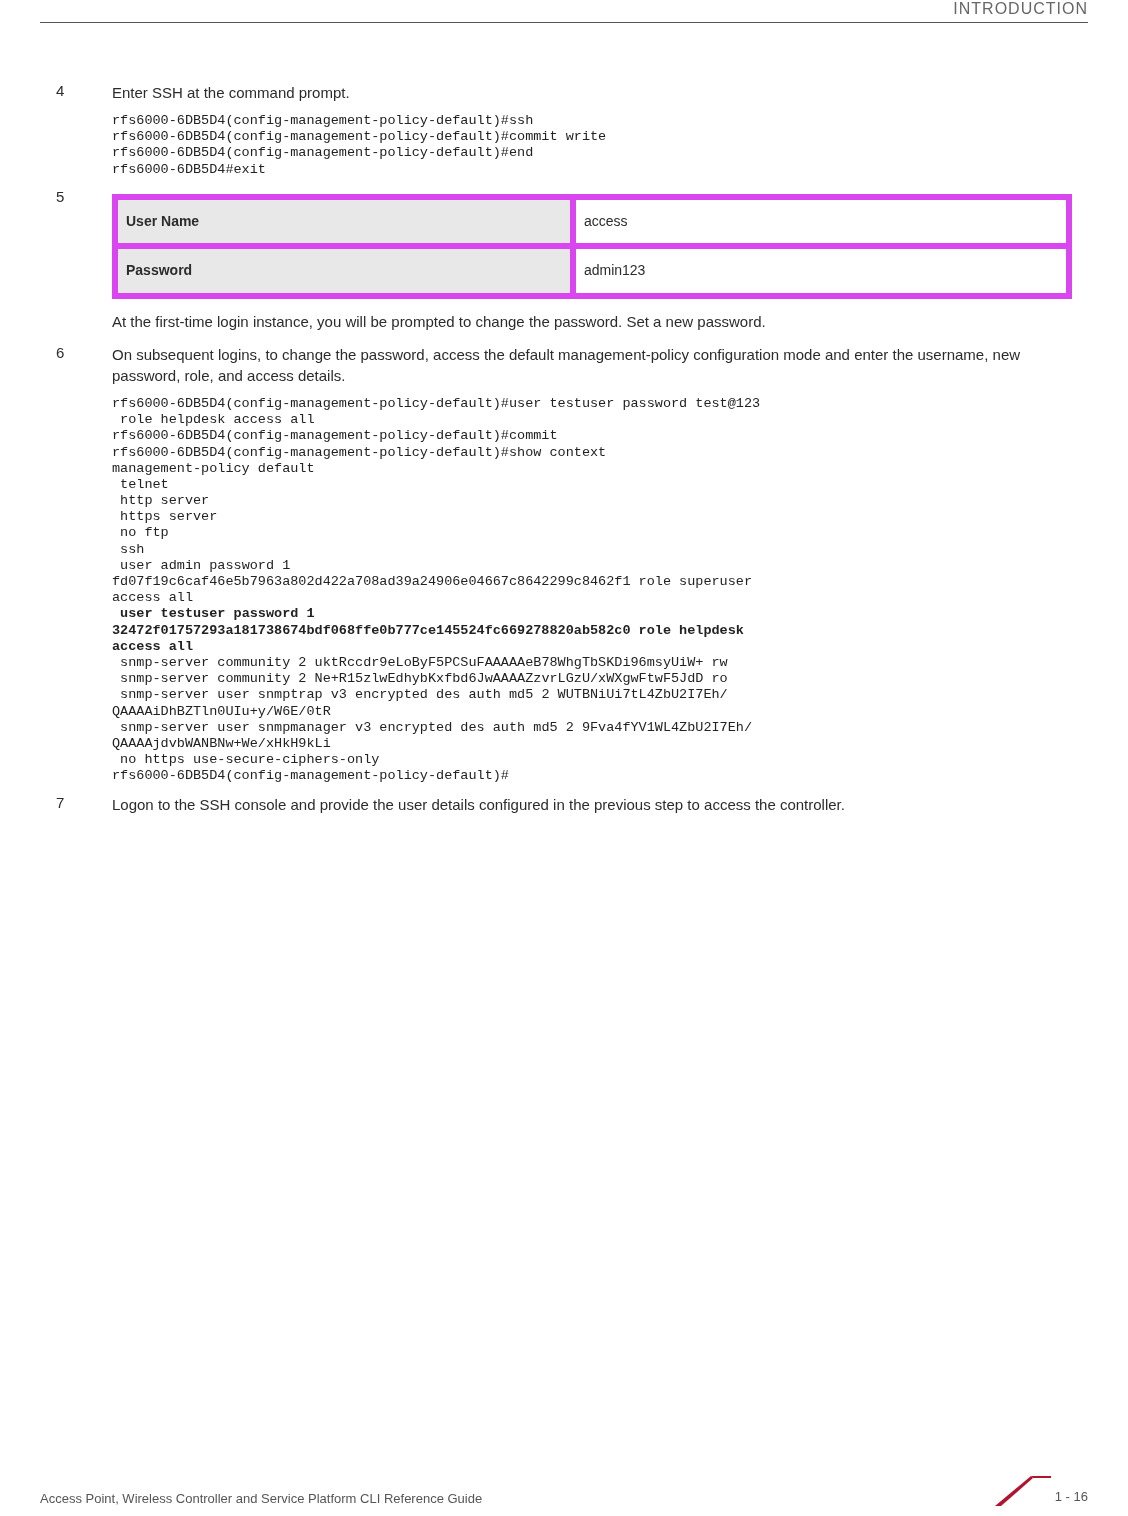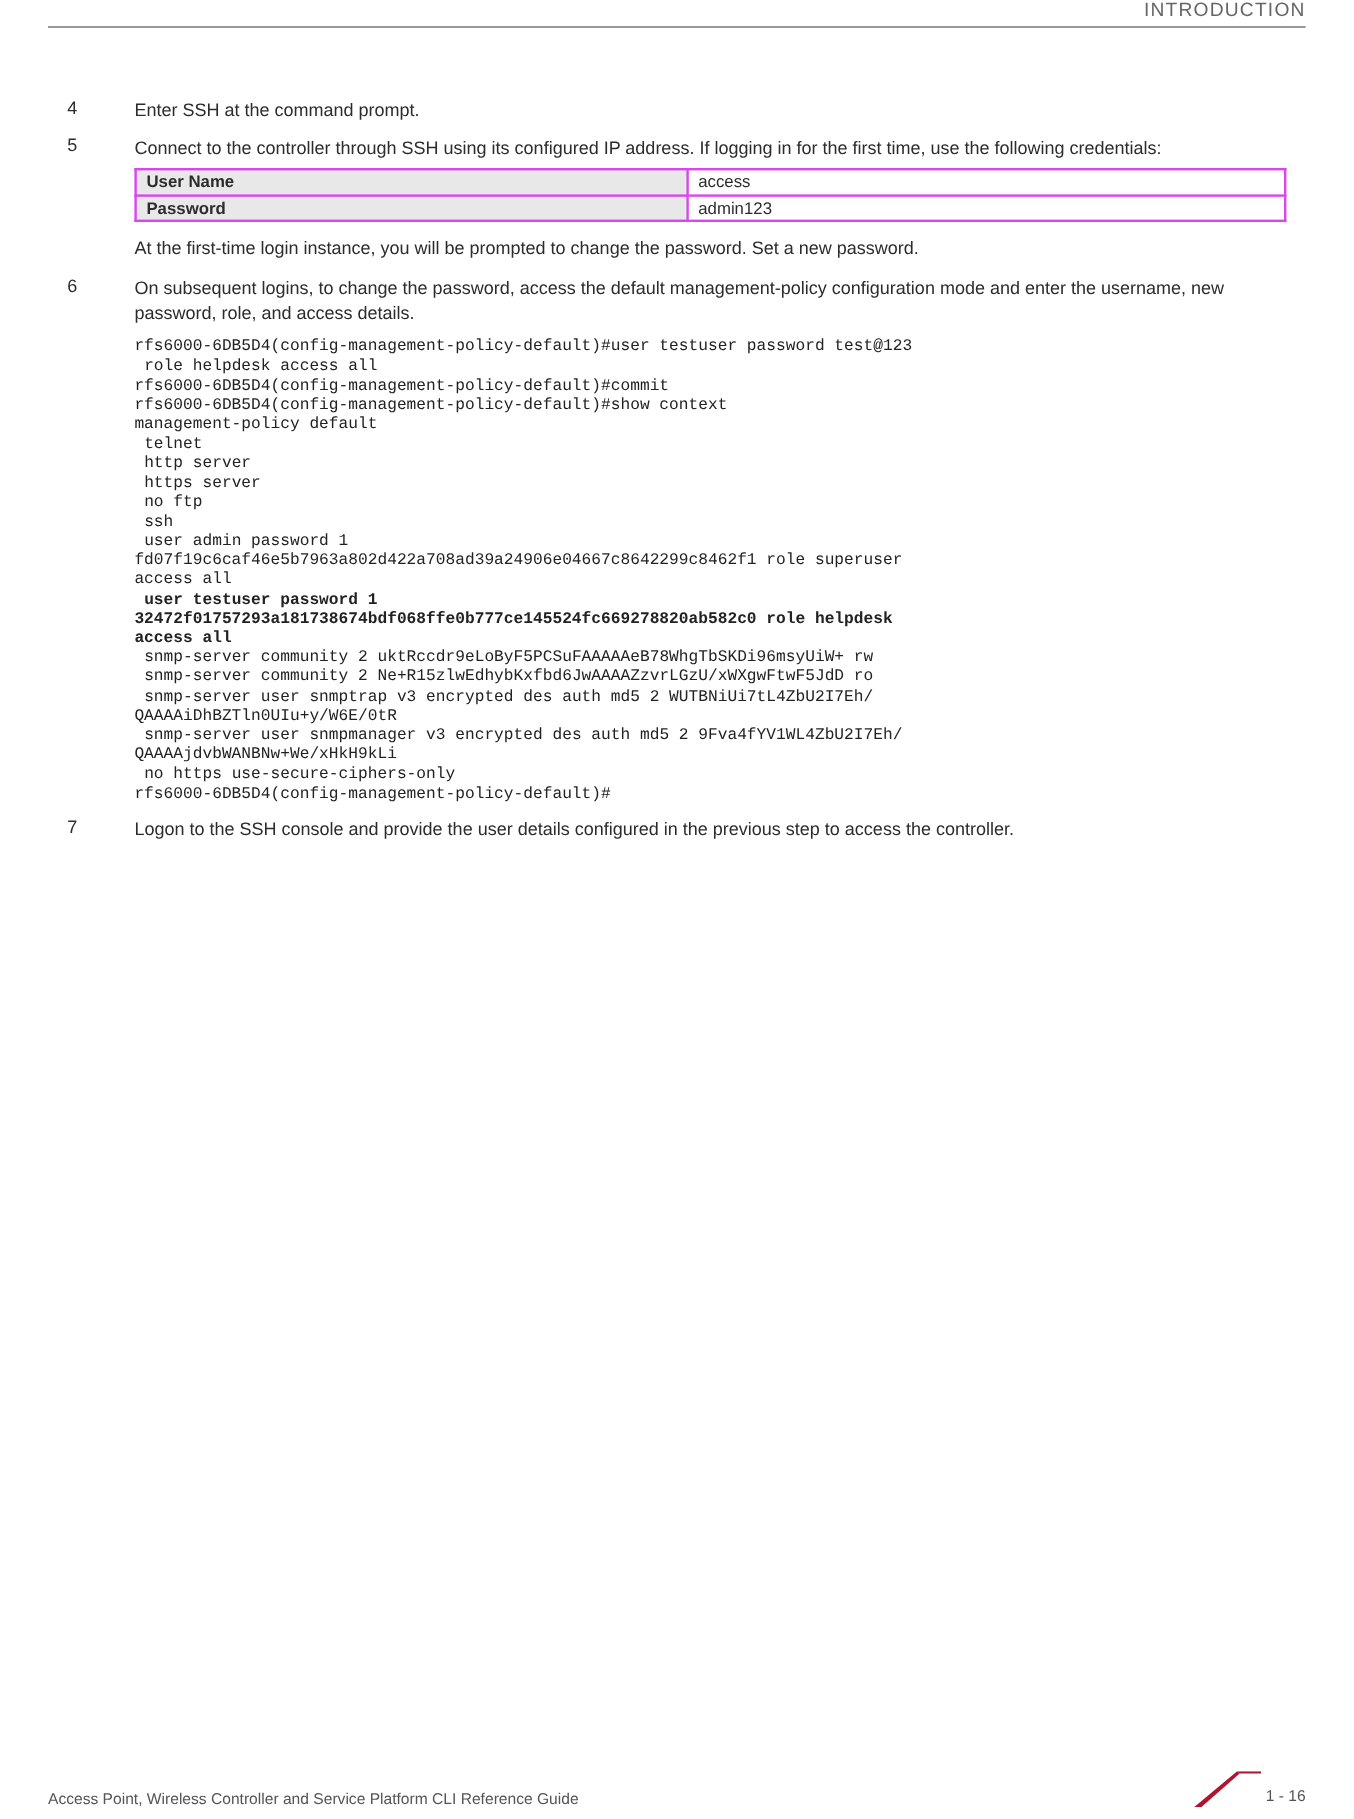--- a/index.html
+++ b/index.html
@@ -6,21 +6,21 @@
     body { width: 1128px; height: 1516px; background: #fff; font-family: Arial, Helvetica, sans-serif; color: #2c2c2c; position: relative; }
     .header-line { position: absolute; top: 22px; left: 40px; right: 40px; border-top: 1px solid #555; }
     .header-text { position: absolute; top: 0px; right: 40px; font-size: 16px; letter-spacing: 1px; color: #666; }
     .content { position: absolute; top: 82px; left: 56px; right: 56px; }
     .step { display: flex; margin-bottom: 4px; }
     .step-num { width: 24px; flex-shrink: 0; font-size: 15px; }
     .step-body { flex: 1; font-size: 15px; line-height: 1.4; margin-left: 32px; }
     .step-text { margin-bottom: 6px; }
     pre.code { font-family: "Courier New", monospace; font-size: 13.5px; line-height: 1.2; white-space: pre-wrap; margin: 2px 0 10px 56px; color: #222; }
     table { width: 100%; border-collapse: collapse; margin: 6px 0 12px 0; font-size: 14px; }
-    td { border: 2px solid #d946ef; padding: 0 8px; }
+    td { border: 6px solid #d946ef; padding: 12px 8px; }
     td.label { background: #e8e8e8; font-weight: bold; width: 48%; }
     .footer { position: absolute; bottom: 10px; left: 40px; right: 40px; display: flex; justify-content: space-between; align-items: flex-end; }
     .footer-text { font-size: 13px; color: #555; }
     .footer-right { display: flex; align-items: flex-end; gap: 4px; }
     .page-mark { width: 56px; height: 30px; position: relative; }
     .page-mark svg { width: 56px; height: 30px; }
     .page-num { font-size: 13px; color: #555; padding-bottom: 2px; }
   </style>
 </head>
 <body>
@@ -29,25 +29,28 @@
 <div class="header-line"></div>
 
 <div class="content">
 
   <div class="step">
     <div class="step-num">4</div>
     <div class="step-body">
       <div class="step-text">Enter SSH at the command prompt.</div>
     </div>
   </div>
+  <pre class="code">rfs6000-6DB5D4(config-management-policy-default)#ssh
+rfs6000-6DB5D4(config-management-policy-default)#commit write
+rfs6000-6DB5D4(config-management-policy-default)#end
+rfs6000-6DB5D4#exit</pre>
 
   <div class="step">
     <div class="step-num">5</div>
     <div class="step-body">
-      <div class="step-text">Connect to the controller through SSH using its configured IP address. If logging in for the first time, use the following credentials:</div>
       <table>
         <tbody>
             <tr>
           <td class="label">User Name</td>
           <td>access</td>
         </tr>
         <tr>
           <td class="label">Password</td>
           <td>admin123</td>
         </tr>

